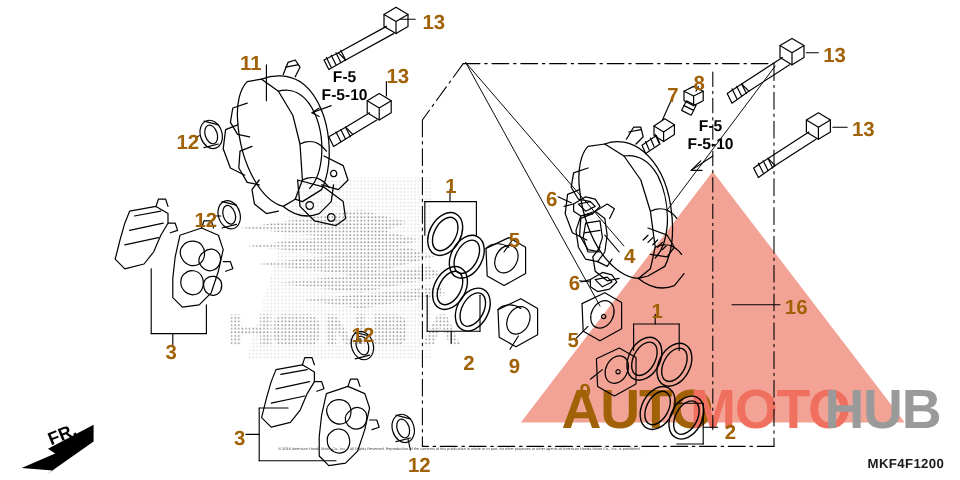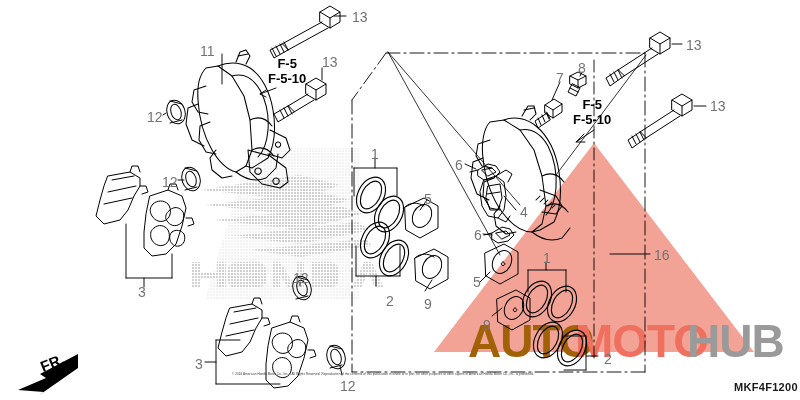--- a/index.html
+++ b/index.html
@@ -18,23 +18,23 @@
   #page svg.layer {
     position: absolute;
     left: 0;
     top: 0;
     width: 800px;
     height: 400px;
   }
   .callout {
     position: absolute;
     font-family: "Liberation Sans", sans-serif;
-    font-size: 14px;
-    font-weight: 400;
-    color: #737373;
+    font-size: 17px;
+    font-weight: 700;
+    color: #a16207;
     line-height: 1;
     white-space: nowrap;
   }
   .reflabel {
     position: absolute;
     font-family: "Liberation Sans", sans-serif;
     font-size: 13px;
     font-weight: 700;
     color: #000000;
     line-height: 1.15;
@@ -502,15 +502,15 @@
       <div class="callout" style="left: 543px; top: 251px;">1</div>
       <div class="callout" style="left: 654px; top: 248px;">16</div>
       <div class="callout" style="left: 293px; top: 271px;">12</div>
       <div class="callout" style="left: 483px; top: 318px;">9</div>
       <div class="callout" style="left: 604px; top: 352px;">2</div>
       <div class="callout" style="left: 195px; top: 357px;">3</div>
       <div class="callout" style="left: 340px; top: 379px;">12</div>
     </div>
 
   <div class="copyright" style="left:232px; top:372px;">© 2016 American Honda Motor Co., Inc. - All Rights Reserved. Reproduction of the contents of this publication in whole or in part, for other purposes or other agents of American Honda Motor Co., Inc. is prohibited.</div>
-  <div class="partno" style="left:723px; top:381px;margin-left:11px;">MKF4F1200</div>
+  <div class="partno" style="left:723px; top:381px;">MKF4F1200</div>
 
 </div>
 
 </body></html>

